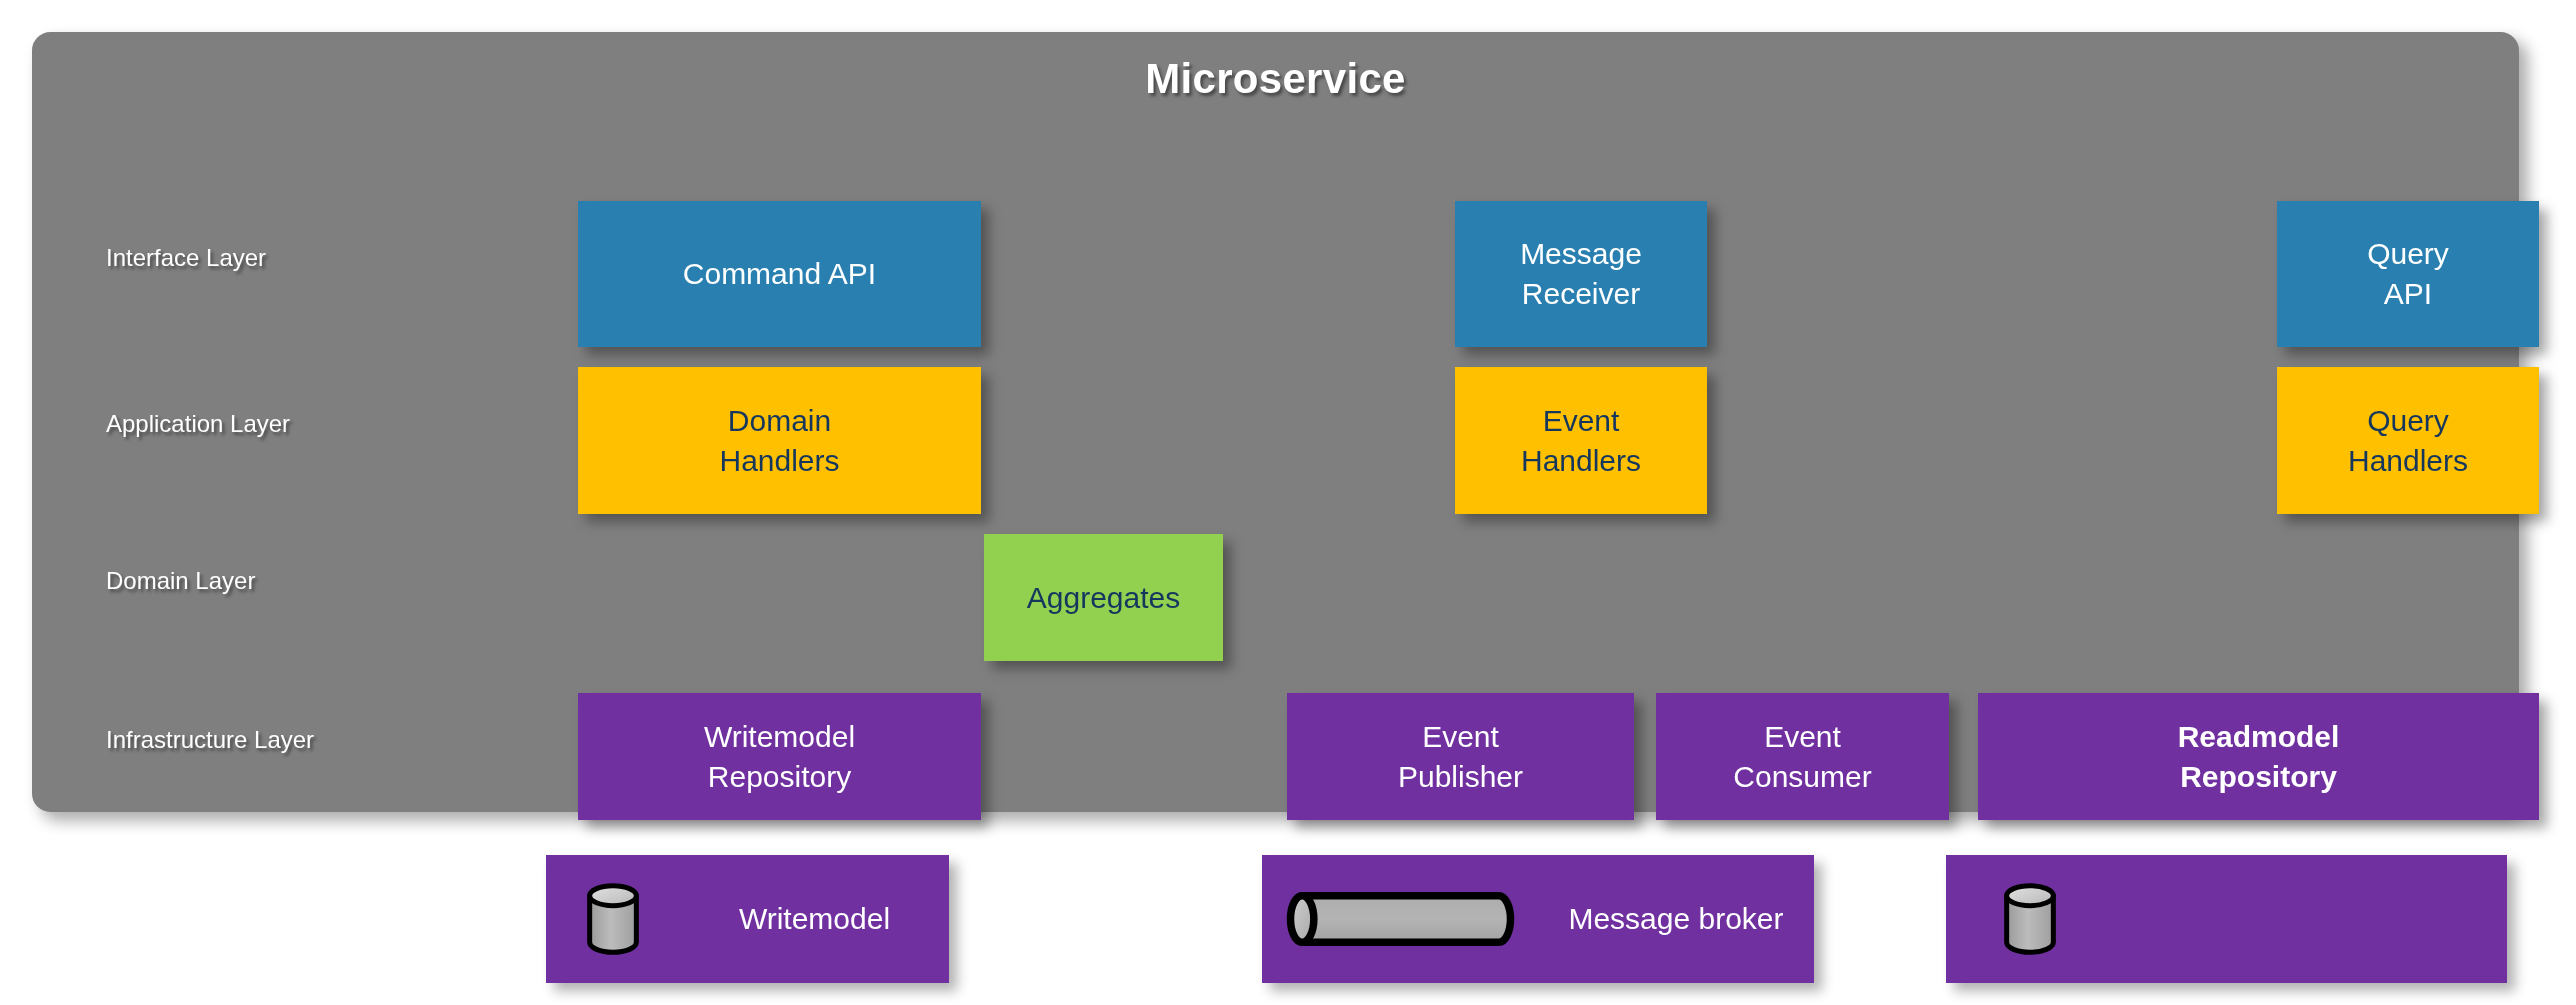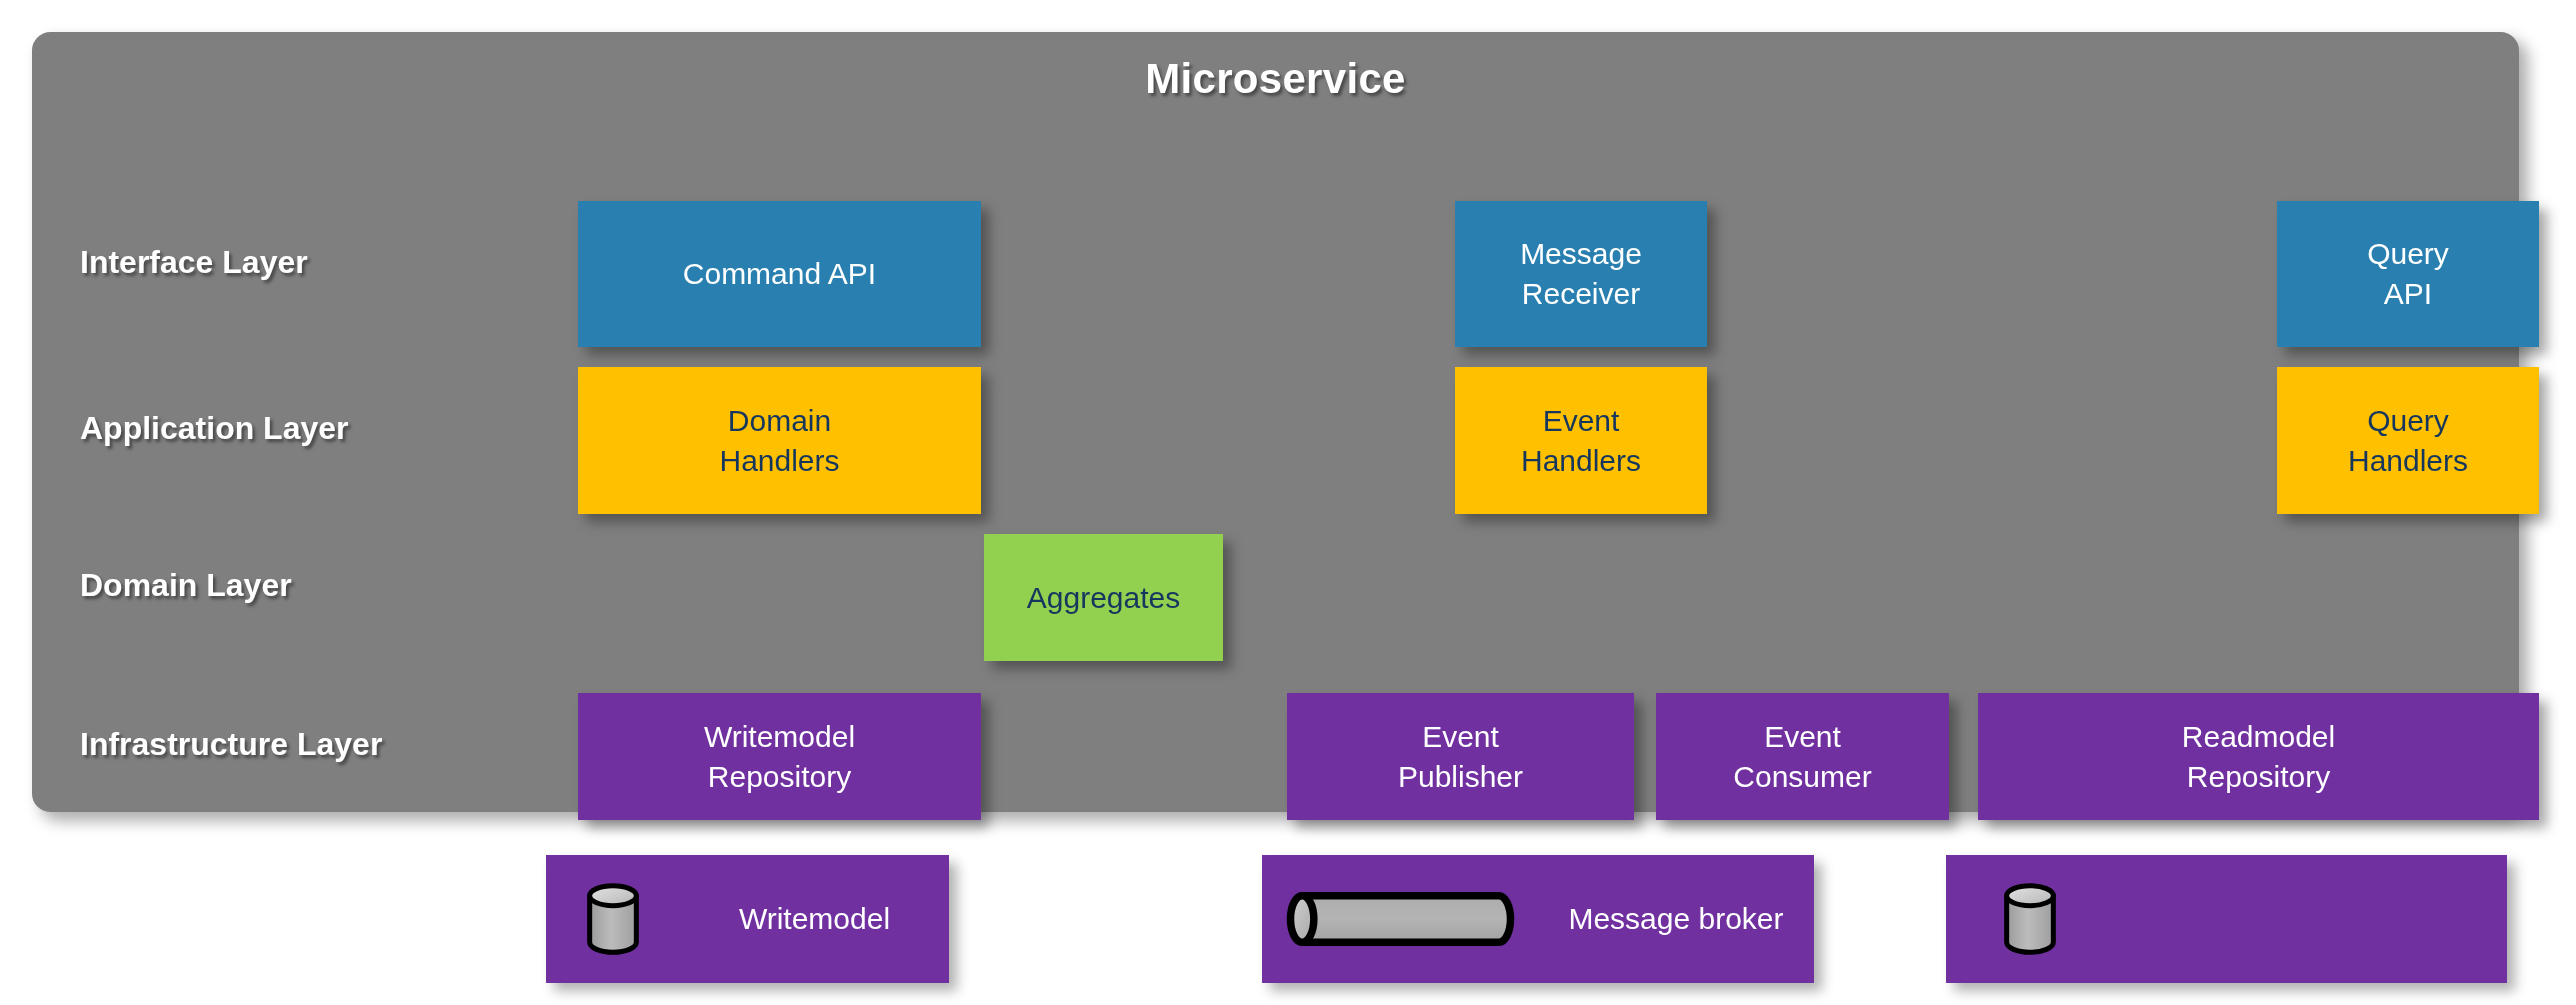--- a/index.html
+++ b/index.html
@@ -43,24 +43,24 @@
     color: #ffffff;
     font-size: 42px;
     font-weight: bold;
     letter-spacing: 0.3px;
     text-shadow: 2.5px 2.5px 3.3px rgba(0,0,0,0.45);
   }
 
   
   .layer-label {
     position: absolute;
-    left: 48px;
+    left: 74px;
     color: #ffffff;
-    font-size: 32px;
-    font-weight: bold;
+    font-size: 24px;
+    font-weight: normal;
     white-space: nowrap;
     text-shadow: 2.5px 2.5px 3.3px rgba(0,0,0,0.45);
   }
   .layer-label.l-interface      { top: 212px; }
   .layer-label.l-application    { top: 378px; }
   .layer-label.l-domain         { top: 535px; }
   .layer-label.l-infrastructure { top: 694px; }
 
   
   .box {
@@ -93,21 +93,21 @@
   .b-projections      { left: 1691px; top: 335px; width: 142px; height: 147px; }
   .b-query-handlers   { left: 2245px; top: 335px; width: 262px; height: 147px; }
 
   
   .b-aggregates       { left: 952px; top: 502px; width: 239px; height: 127px; }
 
   
   .b-writemodel-repo  { left: 546px;  top: 661px; width: 403px; height: 127px; }
   .b-event-publisher  { left: 1255px; top: 661px; width: 347px; height: 127px; }
   .b-event-consumer   { left: 1624px; top: 661px; width: 293px; height: 127px; }
-  .b-readmodel-repo   { left: 1946px; top: 661px; width: 561px; height: 127px; }
+  .b-readmodel-repo   { left: 1946px; top: 661px; width: 561px; height: 127px; font-weight: bold; }
 
   
   .legend-item {
     position: absolute;
     top: 855px;
     height: 128px;
     background: #7030a0;
     box-shadow: 7.5px 7.5px 11.7px rgba(0,0,0,0.30);
     display: flex;
     align-items: center;

